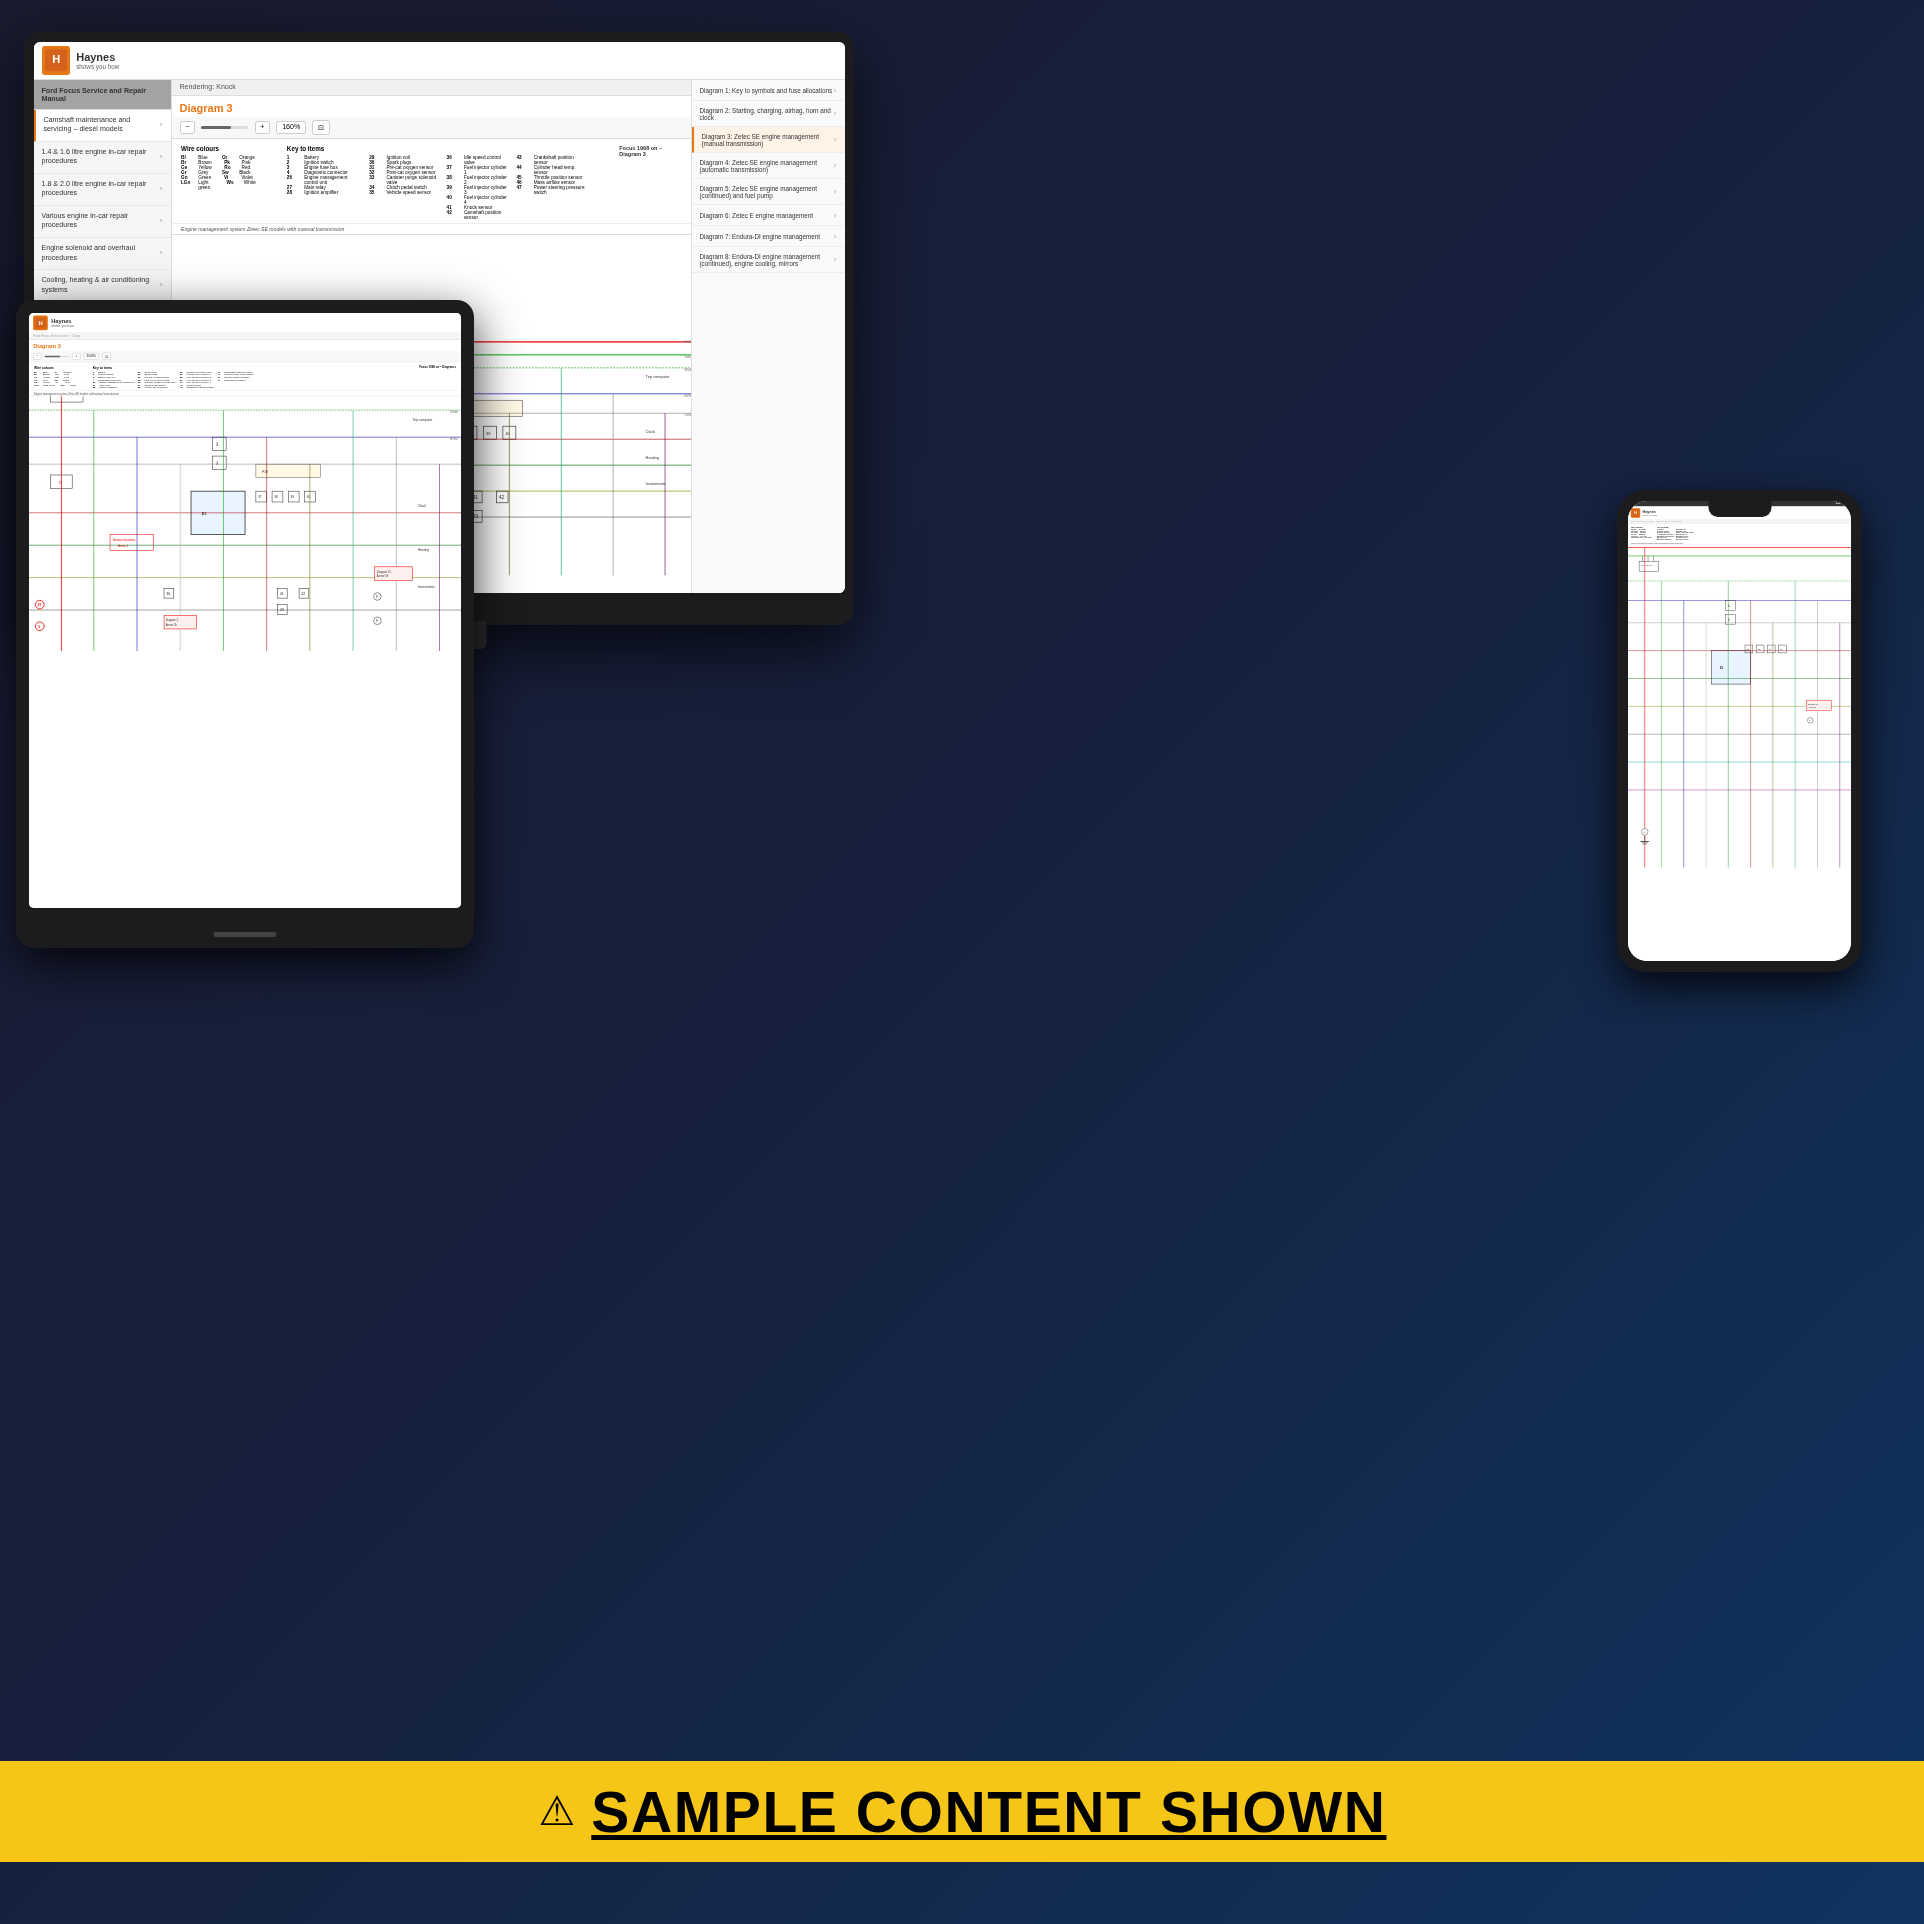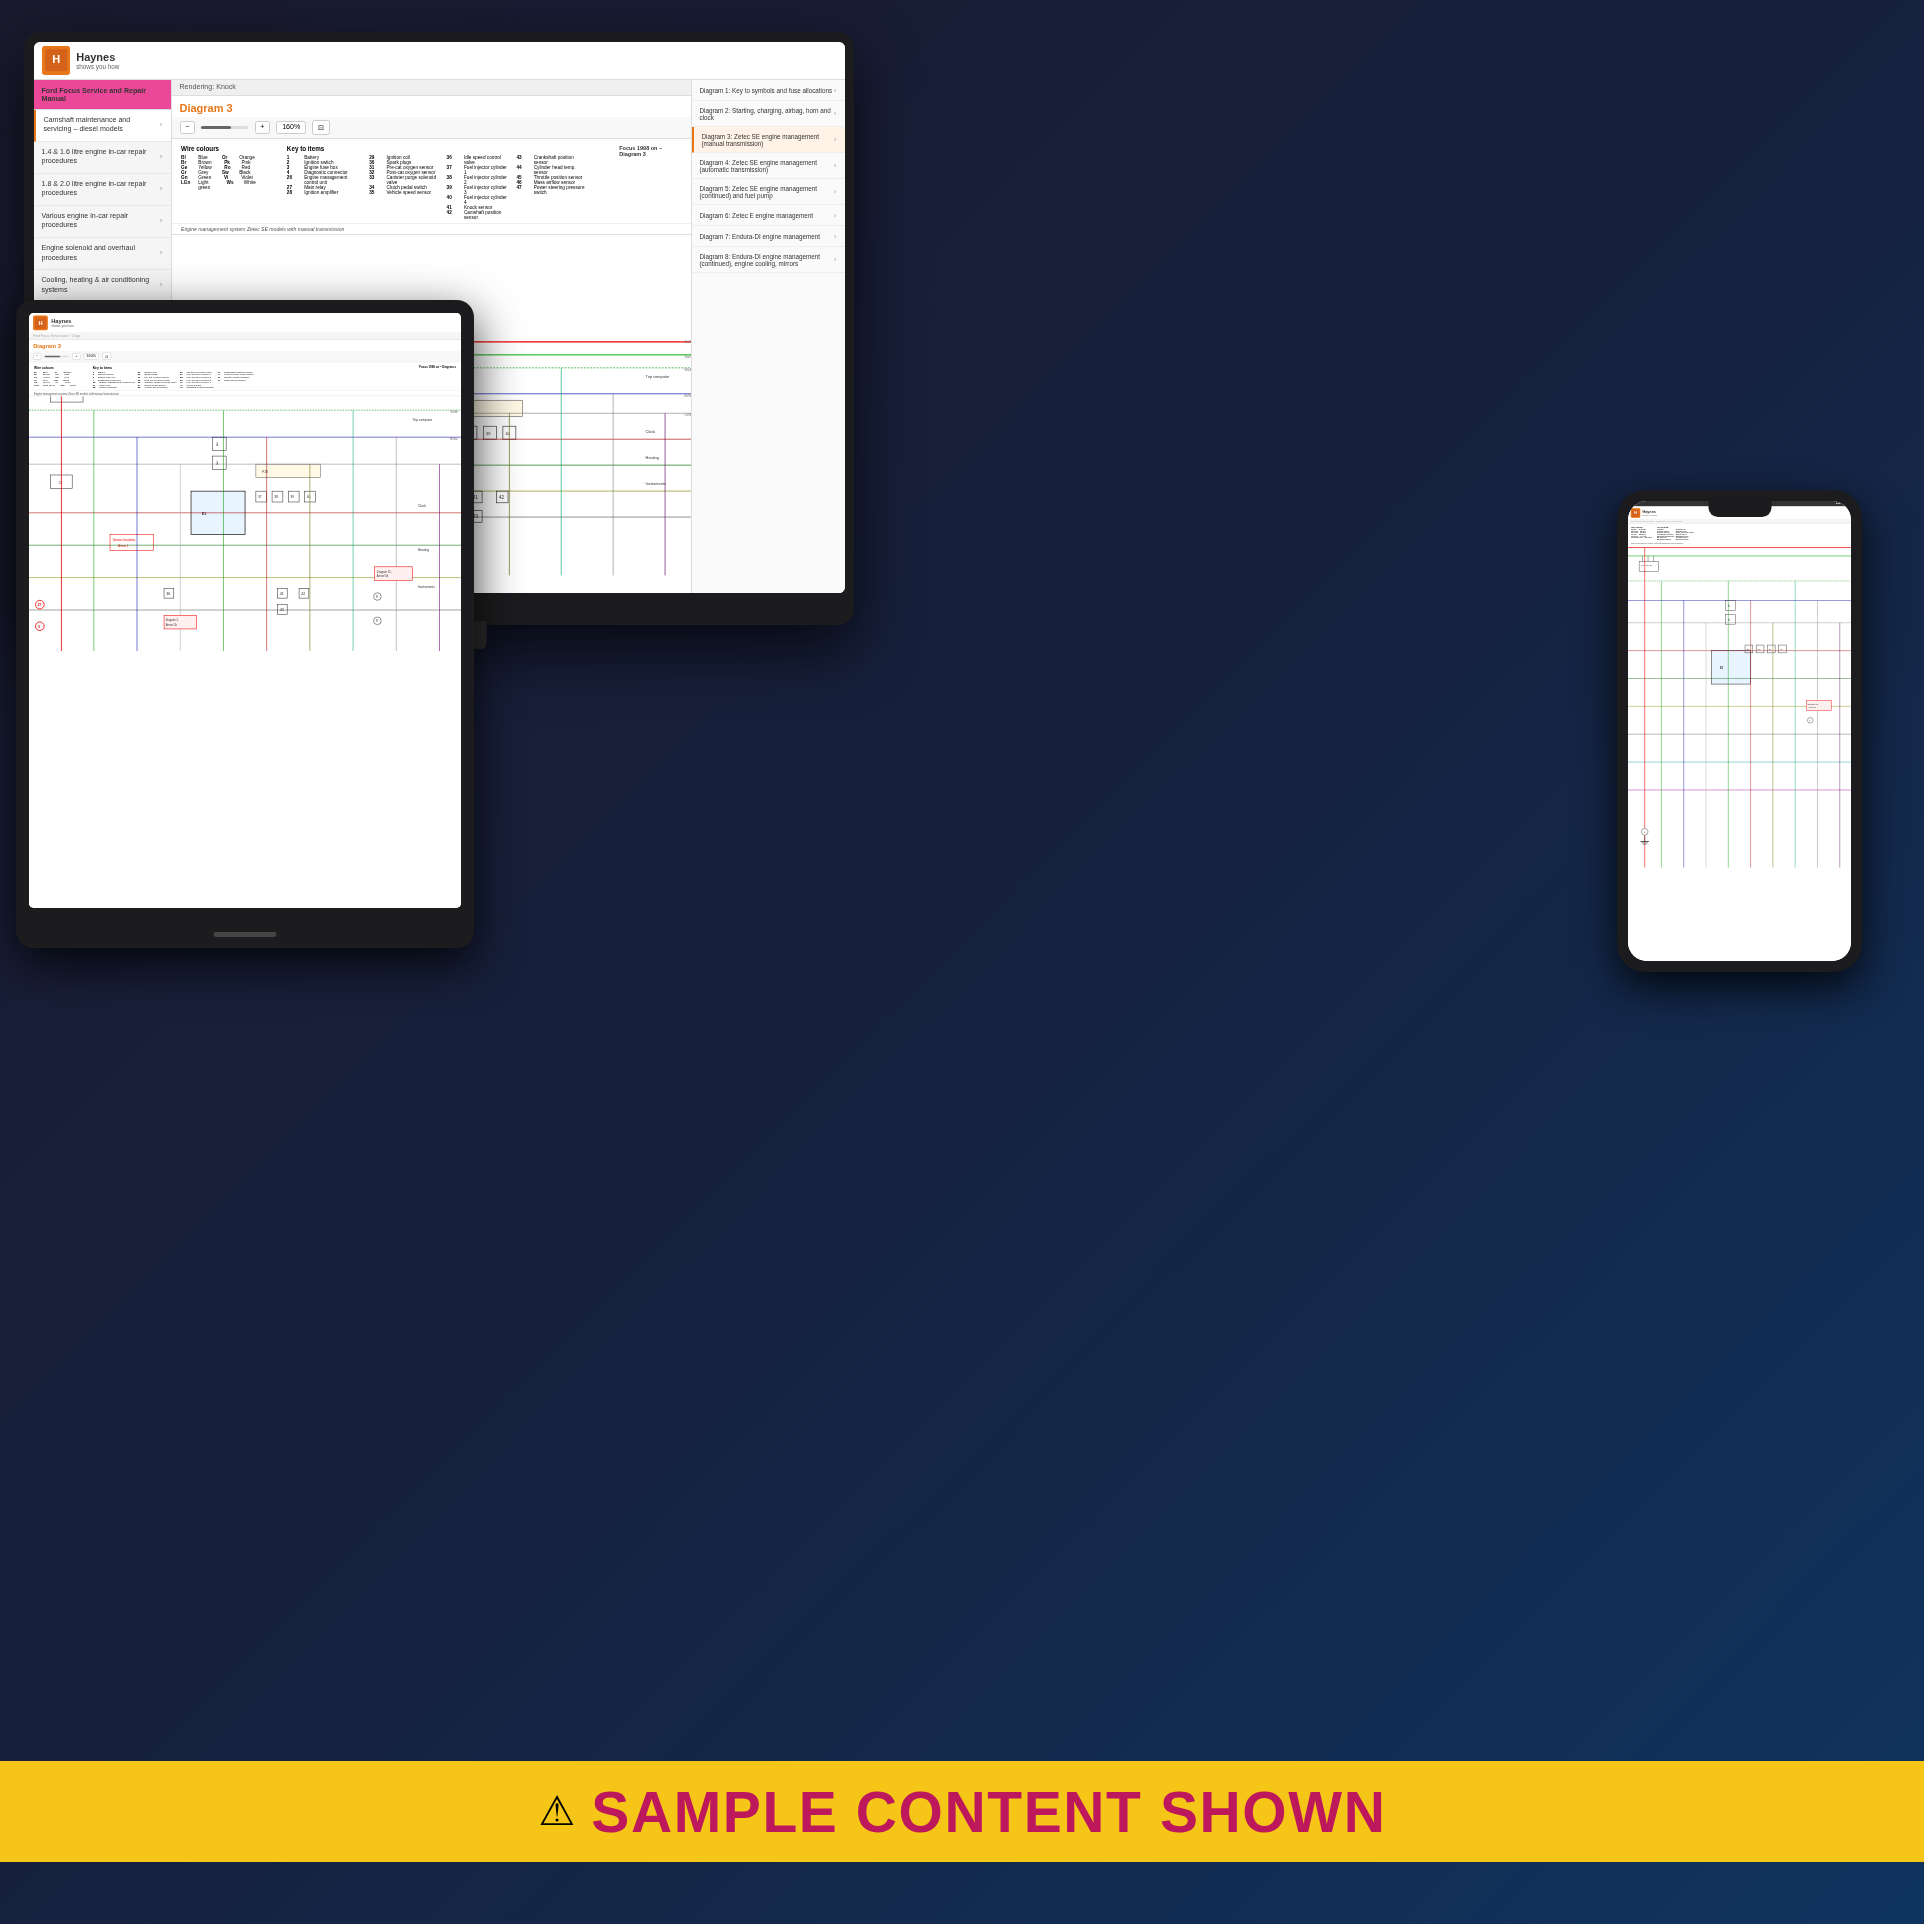--- a/index.html
+++ b/index.html
@@ -218,21 +218,21 @@
       font-size: 8px;
       flex-shrink: 0;
     }
 
     .sidebar-title {
       font-size: 7.1px;
       font-weight: bold;
       color: #333;
       padding: 6.3px 8px;
       border-bottom: 0.8px solid #ddd;
-      background: #ec4899;
+      background: #a3a3a3;
     }
 
     
     .main-content {
       flex: 1;
       overflow: hidden;
       display: flex;
       flex-direction: column;
     }
 
@@ -361,22 +361,23 @@
     }
 
     .sample-banner .warning-icon {
       font-size: 41px;
       line-height: 1;
     }
 
     .sample-banner .sample-text {
       font-size: 57px;
       font-weight: 900;
-      color: #be185d;
+      color: #000000;
       letter-spacing: 1.6px;
+      text-decoration: underline;
     }
 
     
     .breadcrumb-nav {
       display: flex;
       gap: 3.2px;
       align-items: center;
       font-size: 6.3px;
       padding: 2.4px 8px;
       background: #f5f5f5;

